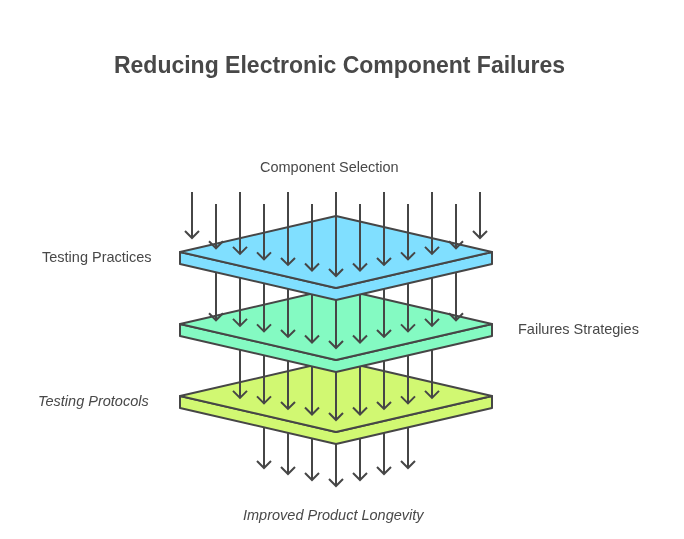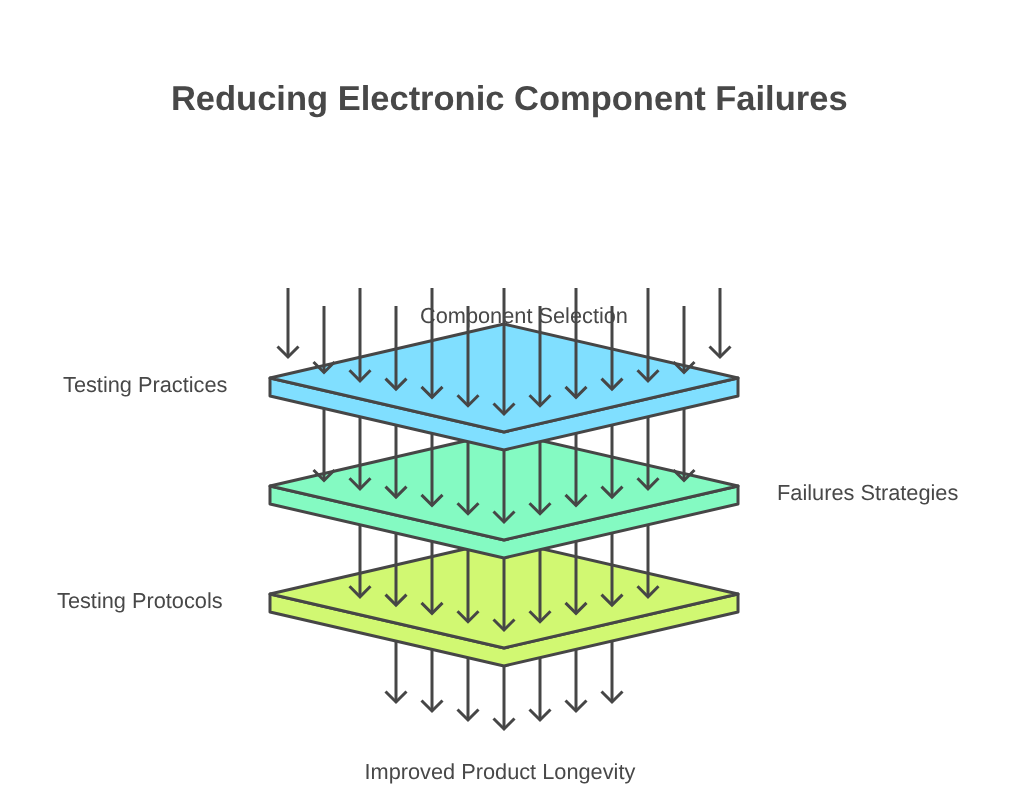--- a/index.html
+++ b/index.html
@@ -192,17 +192,17 @@
           <polyline points="377,467 384,474 391,467" fill="none" stroke="#464646" stroke-width="2"></polyline>
         </g>
         <g>
           <line x1="408" y1="427.38461538461536" x2="408" y2="468" stroke="#464646" stroke-width="2"></line>
           <polyline points="401,461 408,468 415,461" fill="none" stroke="#464646" stroke-width="2"></polyline>
         </g>
       </g>
     </g>
 </svg>
 
-<div class="lbl" style="left:280px; top:159px;margin-top:44px;">Component Selection</div>
+<div class="lbl" style="left:260px; top:159px;">Component Selection</div>
 <div class="lbl" style="left:42px; top:249px;">Testing Practices</div>
 <div class="lbl" style="left:518px; top:321px;">Failures Strategies</div>
-<div class="lbl" style="left:38px; top:393px;">Testing Protocols</div>
-<div class="lbl" style="left:243px; top:507px;">Improved Product Longevity</div>
+<div class="lbl" style="left:38px; top:393px;font-style:italic;">Testing Protocols</div>
+<div class="lbl" style="left:243px; top:507px;font-style:italic;">Improved Product Longevity</div>
 
 </body></html>

